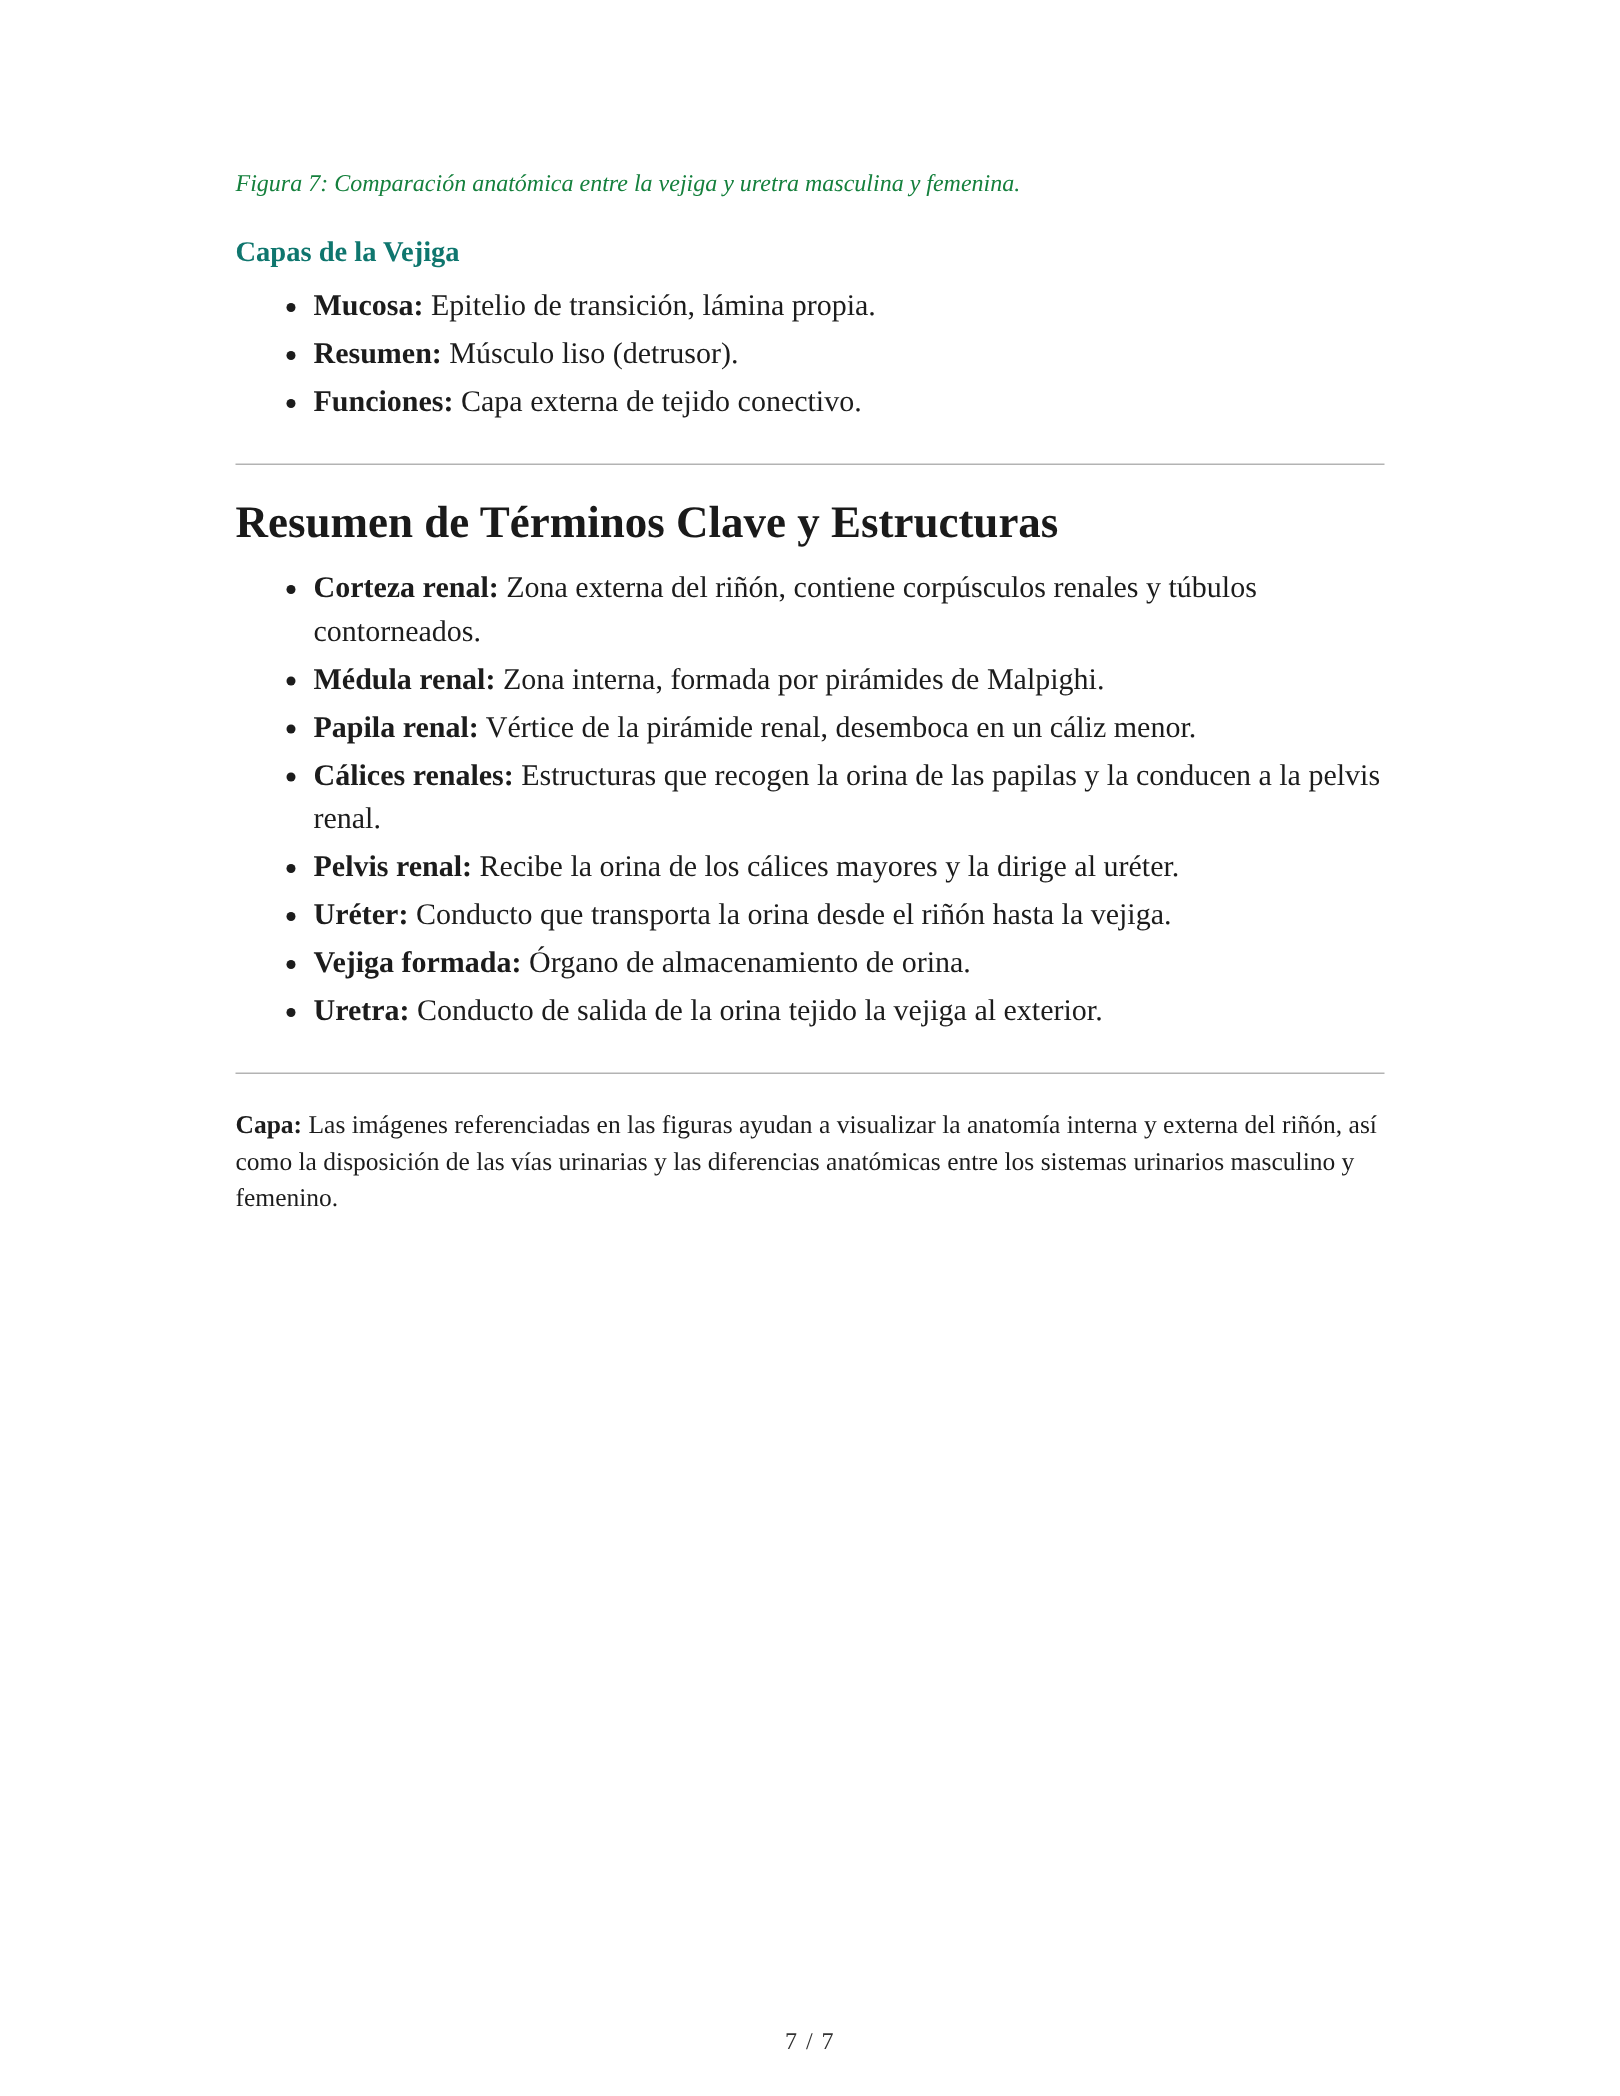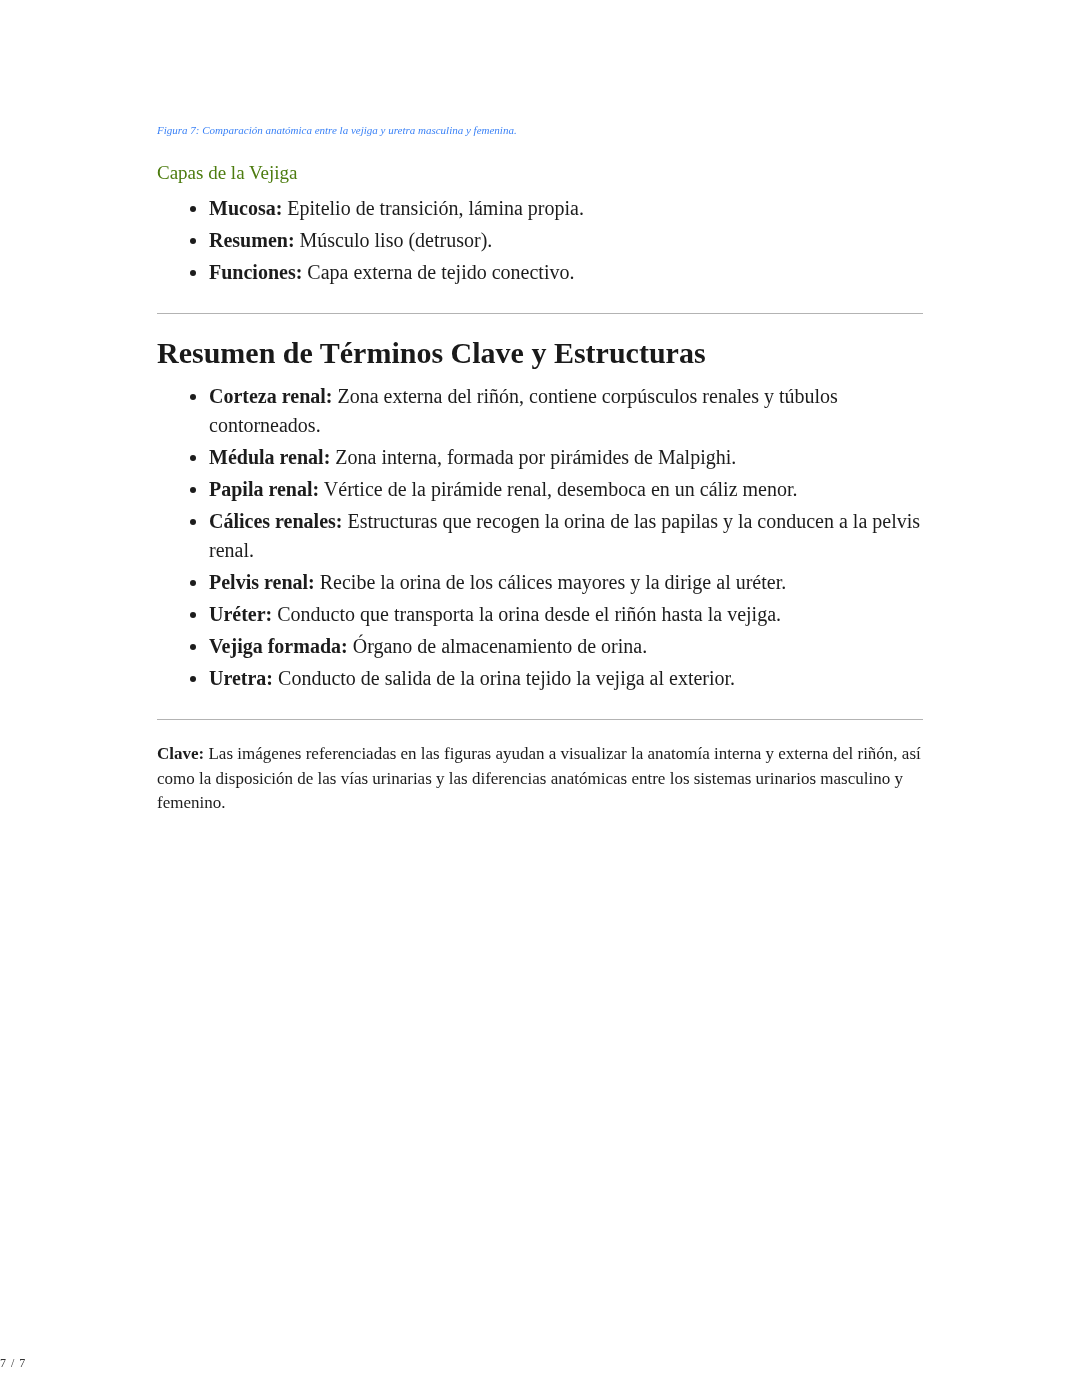--- a/index.html
+++ b/index.html
@@ -16,29 +16,29 @@
     font-family: "Liberation Serif", serif;
     color: #1c1c1c;
     box-sizing: border-box;
     overflow: hidden;
   }
   .content {
     padding: 112px 157px 0 157px;
   }
   .figure-caption {
     font-style: italic;
-    font-size: 11px;
-    color: #3b82f6;
-    margin: 12px 0 26px 0;
+    font-size: 16px;
+    color: #15803d;
+    margin: 2px 0 26px 0;
   }
   h2.section-heading {
     font-size: 19px;
-    font-weight: normal;
+    font-weight: bold;
     margin: 0 0 10px 0;
-    color: #4d7c0f;
+    color: #0f766e;
   }
   h1.major-heading {
     font-size: 30px;
     font-weight: bold;
     margin: 0 0 12px 0;
     color: #1a1a1a;
   }
   ul.term-list {
     margin: 0 0 26px 0;
     padding-left: 52px;
@@ -63,21 +63,22 @@
     margin: 0;
   }
   .note-label {
     font-weight: bold;
   }
   .page-number {
     position: absolute;
     bottom: 26px;
     left: 0;
     width: 100%;
-    font-size: 12px;
+    text-align: center;
+    font-size: 16px;
     color: #333333;
     letter-spacing: 1px;
   }
 </style>
 </head>
 <body>
 
 <div class="page">
   <div class="content">
 
@@ -123,19 +124,19 @@
         <span class="term">Vejiga formada:</span><span> Órgano de almacenamiento de orina.</span>
       </li>
       <li>
         <span class="term">Uretra:</span><span> Conducto de salida de la orina tejido la vejiga al exterior.</span>
       </li>
     </ul>
 
     <hr class="rule">
 
     <p class="note-para">
-      <span class="note-label">Clave:</span><span> Las imágenes referenciadas en las figuras ayudan a visualizar la anatomía interna y externa del riñón, así como la disposición de las vías urinarias y las diferencias anatómicas entre los sistemas urinarios masculino y femenino.</span>
+      <span class="note-label">Capa:</span><span> Las imágenes referenciadas en las figuras ayudan a visualizar la anatomía interna y externa del riñón, así como la disposición de las vías urinarias y las diferencias anatómicas entre los sistemas urinarios masculino y femenino.</span>
     </p>
 
   </div>
 
   <div class="page-number">7 / 7</div>
 </div>
 
 </body></html>

